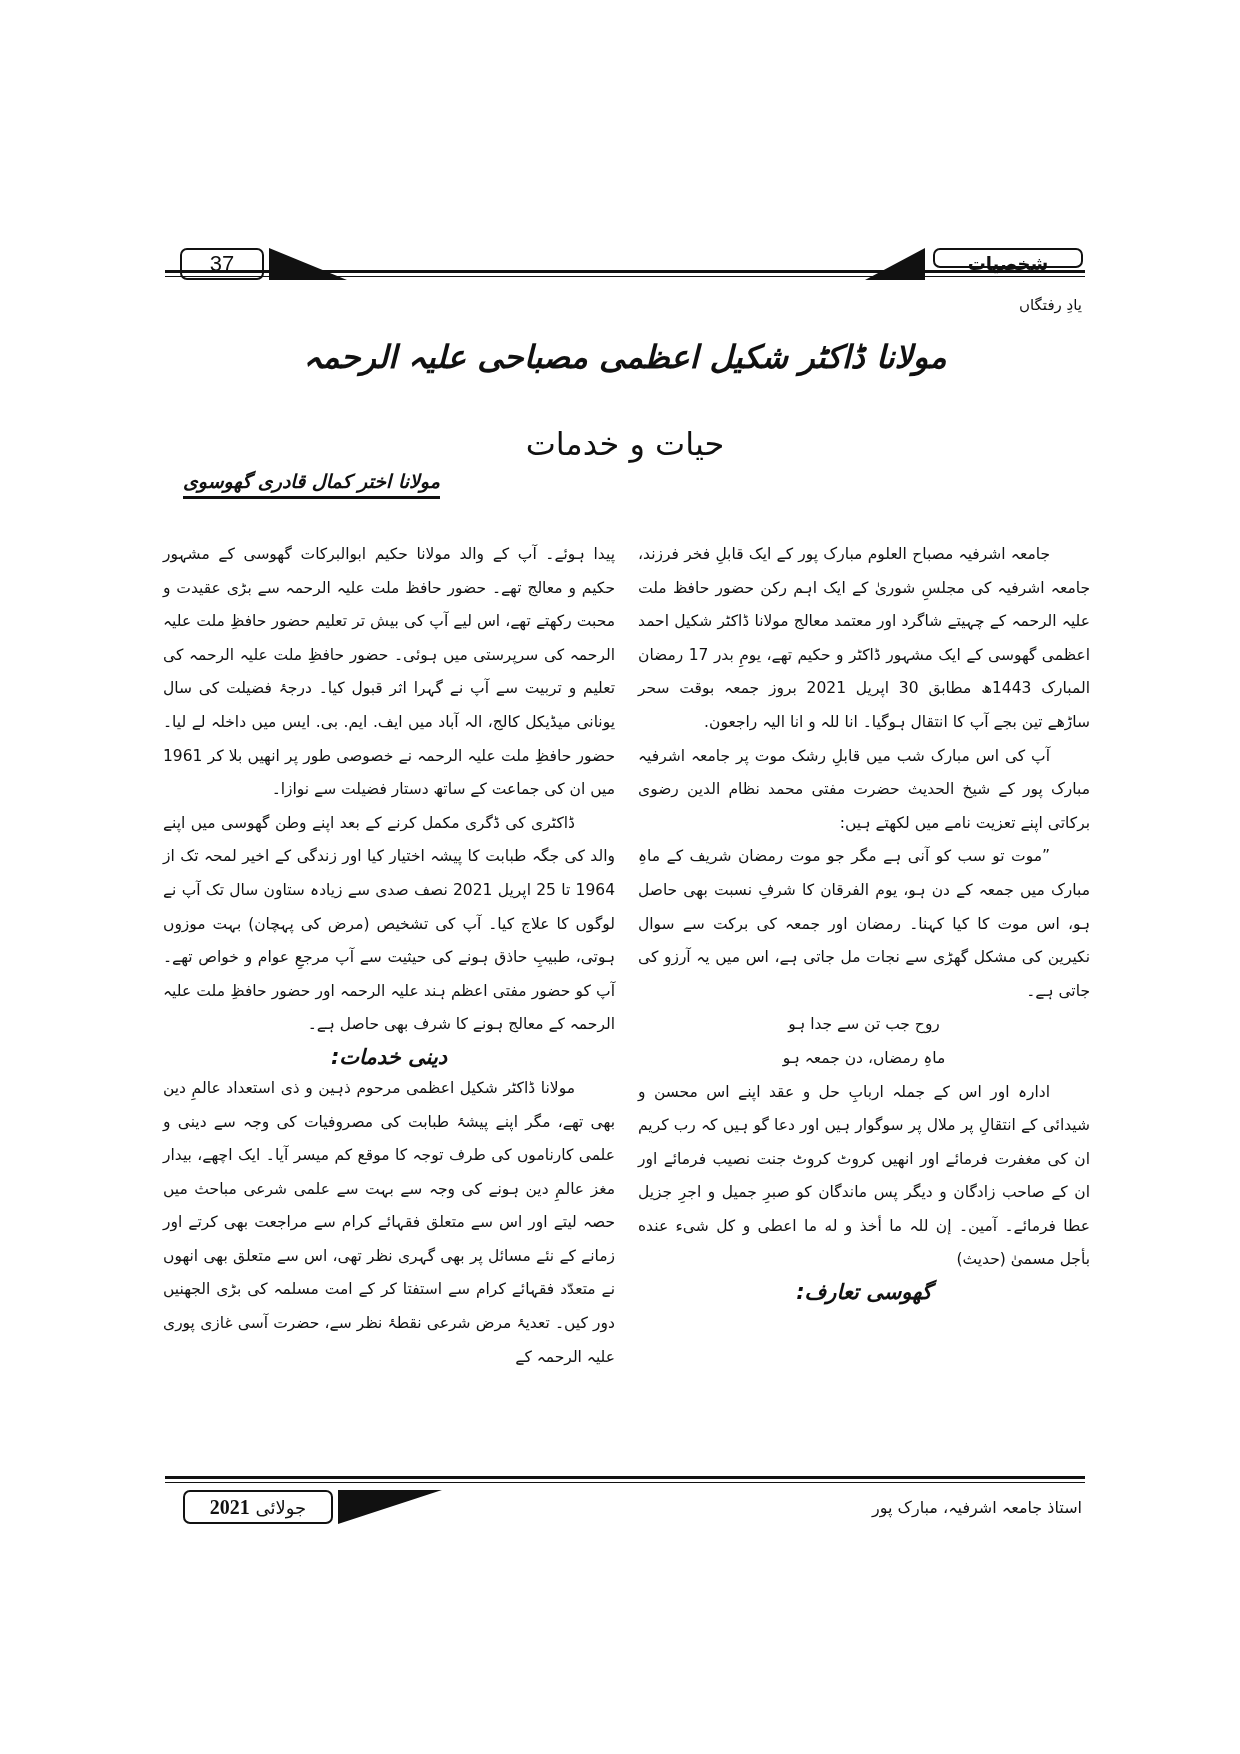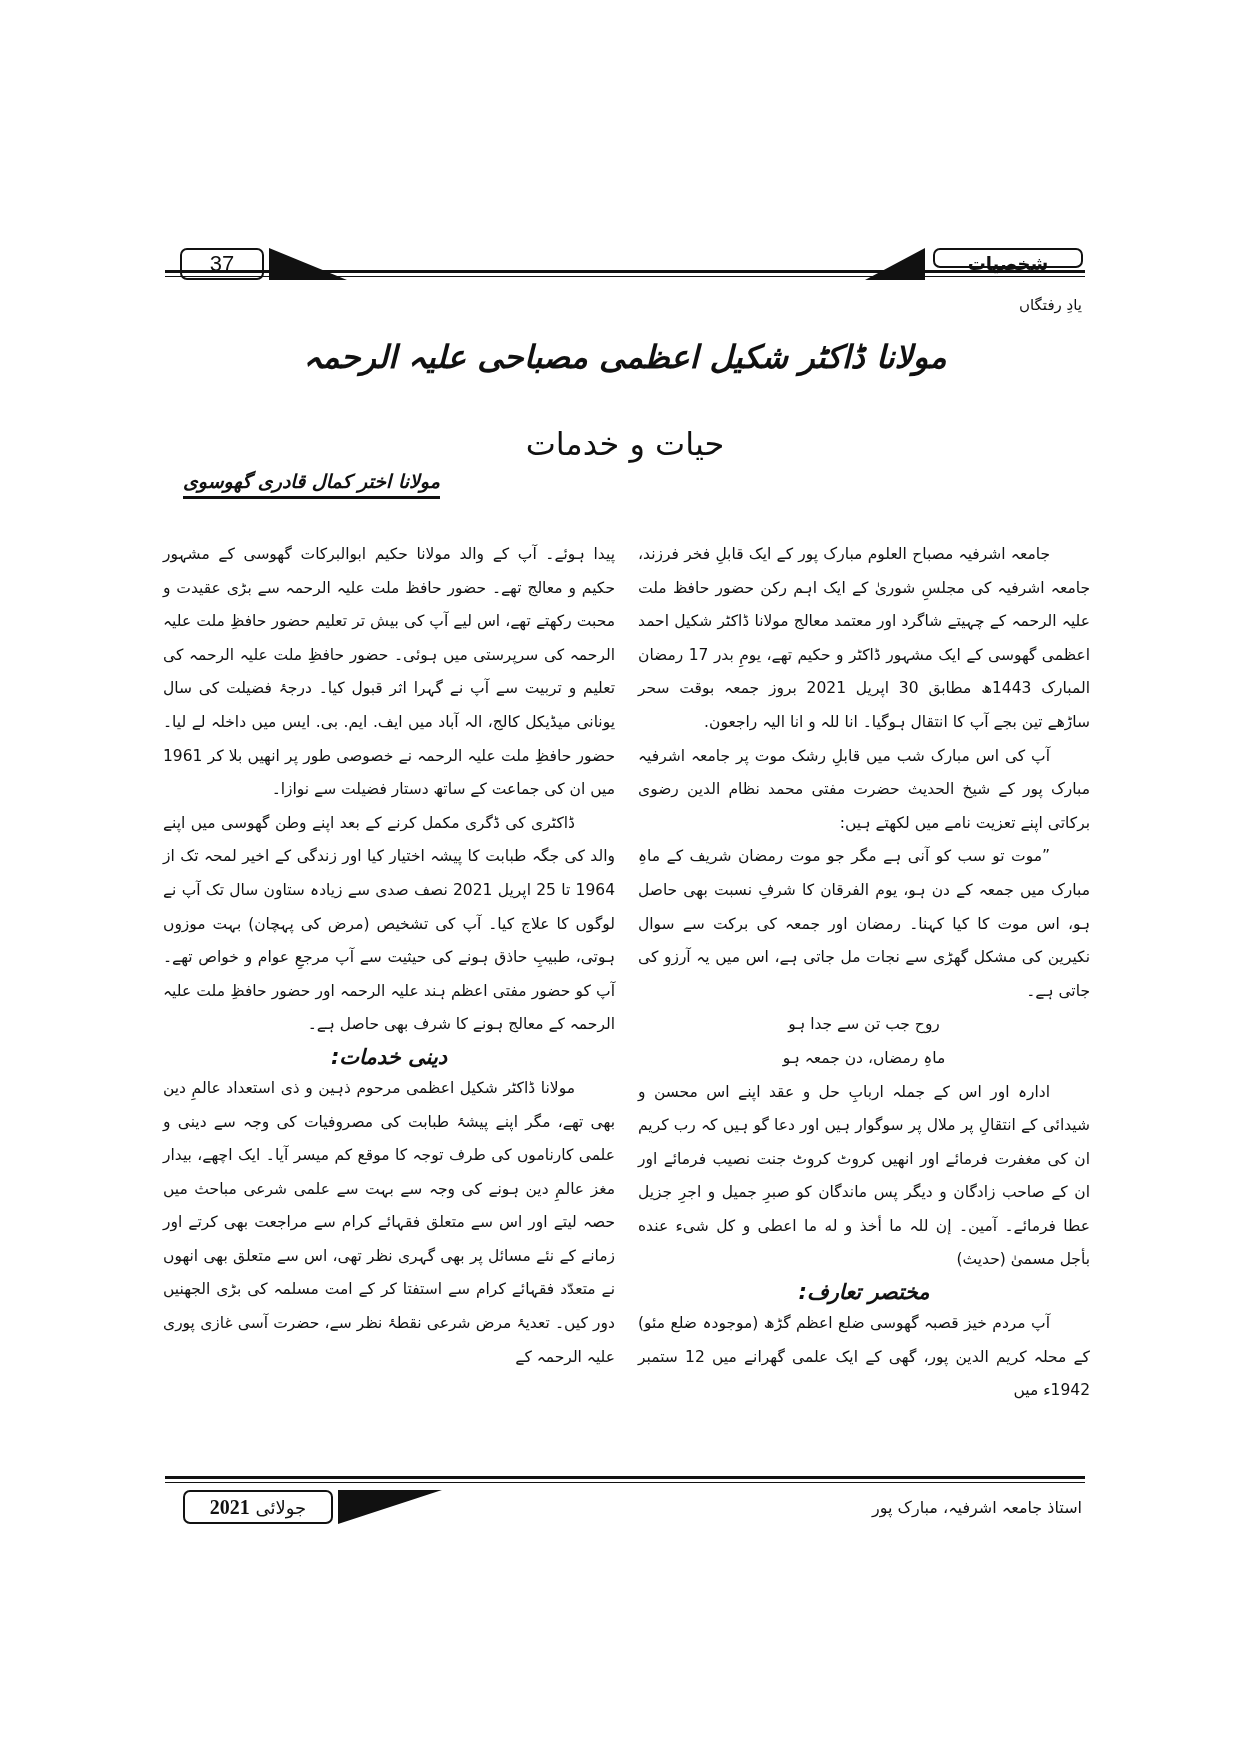--- a/index.html
+++ b/index.html
@@ -69,22 +69,21 @@
   <div class="subtitle">حیات و خدمات</div>
   <div class="author">مولانا اختر کمال قادری گھوسوی</div>
 
   <div class="col right">
     <p class="indent">جامعہ اشرفیہ مصباح العلوم مبارک پور کے ایک قابلِ فخر فرزند، جامعہ اشرفیہ کی مجلسِ شوریٰ کے ایک اہم رکن حضور حافظ ملت علیہ الرحمہ کے چہیتے شاگرد اور معتمد معالج مولانا ڈاکٹر شکیل احمد اعظمی گھوسی کے ایک مشہور ڈاکٹر و حکیم تھے، یومِ بدر 17 رمضان المبارک 1443ھ مطابق 30 اپریل 2021 بروز جمعہ بوقت سحر ساڑھے تین بجے آپ کا انتقال ہوگیا۔ انا للہ و انا الیہ راجعون.</p>
     <p class="indent">آپ کی اس مبارک شب میں قابلِ رشک موت پر جامعہ اشرفیہ مبارک پور کے شیخ الحدیث حضرت مفتی محمد نظام الدین رضوی برکاتی اپنے تعزیت نامے میں لکھتے ہیں:</p>
     <p class="indent">”موت تو سب کو آنی ہے مگر جو موت رمضان شریف کے ماہِ مبارک میں جمعہ کے دن ہو، یوم الفرقان کا شرفِ نسبت بھی حاصل ہو، اس موت کا کیا کہنا۔ رمضان اور جمعہ کی برکت سے سوال نکیرین کی مشکل گھڑی سے نجات مل جاتی ہے، اس میں یہ آرزو کی جاتی ہے۔</p>
     <p class="verse">روح جب تن سے جدا ہو</p>
     <p class="verse">ماہِ رمضاں، دن جمعہ ہو</p>
     <p class="indent">ادارہ اور اس کے جملہ اربابِ حل و عقد اپنے اس محسن و شیدائی کے انتقالِ پر ملال پر سوگوار ہیں اور دعا گو ہیں کہ رب کریم ان کی مغفرت فرمائے اور انھیں کروٹ کروٹ جنت نصیب فرمائے اور ان کے صاحب زادگان و دیگر پس ماندگان کو صبرِ جمیل و اجرِ جزیل عطا فرمائے۔ آمین۔ إن للہ ما أخذ و له ما اعطی و کل شیء عنده بأجل مسمیٰ (حدیث)</p>
-    <p class="sub-head">مختصر تعارف:</p>
-    <p class="indent">آپ مردم خیز قصبہ گھوسی ضلع اعظم گڑھ (موجودہ ضلع مئو) کے محلہ کریم الدین پور، گھی کے ایک علمی گھرانے میں 12 ستمبر 1942ء میں</p>
+    <p class="sub-head">گھوسی تعارف:</p>
   </div>
 
   <div class="col left">
     <p>پیدا ہوئے۔ آپ کے والد مولانا حکیم ابوالبرکات گھوسی کے مشہور حکیم و معالج تھے۔ حضور حافظ ملت علیہ الرحمہ سے بڑی عقیدت و محبت رکھتے تھے، اس لیے آپ کی بیش تر تعلیم حضور حافظِ ملت علیہ الرحمہ کی سرپرستی میں ہوئی۔ حضور حافظِ ملت علیہ الرحمہ کی تعلیم و تربیت سے آپ نے گہرا اثر قبول کیا۔ درجۂ فضیلت کی سال یونانی میڈیکل کالج، الہ آباد میں ایف. ایم. بی. ایس میں داخلہ لے لیا۔ حضور حافظِ ملت علیہ الرحمہ نے خصوصی طور پر انھیں بلا کر 1961 میں ان کی جماعت کے ساتھ دستار فضیلت سے نوازا۔</p>
     <p class="indent">ڈاکٹری کی ڈگری مکمل کرنے کے بعد اپنے وطن گھوسی میں اپنے والد کی جگہ طبابت کا پیشہ اختیار کیا اور زندگی کے اخیر لمحہ تک از 1964 تا 25 اپریل 2021 نصف صدی سے زیادہ ستاون سال تک آپ نے لوگوں کا علاج کیا۔ آپ کی تشخیص (مرض کی پہچان) بہت موزوں ہوتی، طبیبِ حاذق ہونے کی حیثیت سے آپ مرجعِ عوام و خواص تھے۔ آپ کو حضور مفتی اعظم ہند علیہ الرحمہ اور حضور حافظِ ملت علیہ الرحمہ کے معالج ہونے کا شرف بھی حاصل ہے۔</p>
     <p class="sub-head">دینی خدمات:</p>
     <p class="indent">مولانا ڈاکٹر شکیل اعظمی مرحوم ذہین و ذی استعداد عالمِ دین بھی تھے، مگر اپنے پیشۂ طبابت کی مصروفیات کی وجہ سے دینی و علمی کارناموں کی طرف توجہ کا موقع کم میسر آیا۔ ایک اچھے، بیدار مغز عالمِ دین ہونے کی وجہ سے بہت سے علمی شرعی مباحث میں حصہ لیتے اور اس سے متعلق فقہائے کرام سے مراجعت بھی کرتے اور زمانے کے نئے مسائل پر بھی گہری نظر تھی، اس سے متعلق بھی انھوں نے متعدّد فقہائے کرام سے استفتا کر کے امت مسلمہ کی بڑی الجھنیں دور کیں۔ تعدیۂ مرض شرعی نقطۂ نظر سے، حضرت آسی غازی پوری علیہ الرحمہ کے</p>
   </div>
 
   <div class="ftr-rule1"></div>

